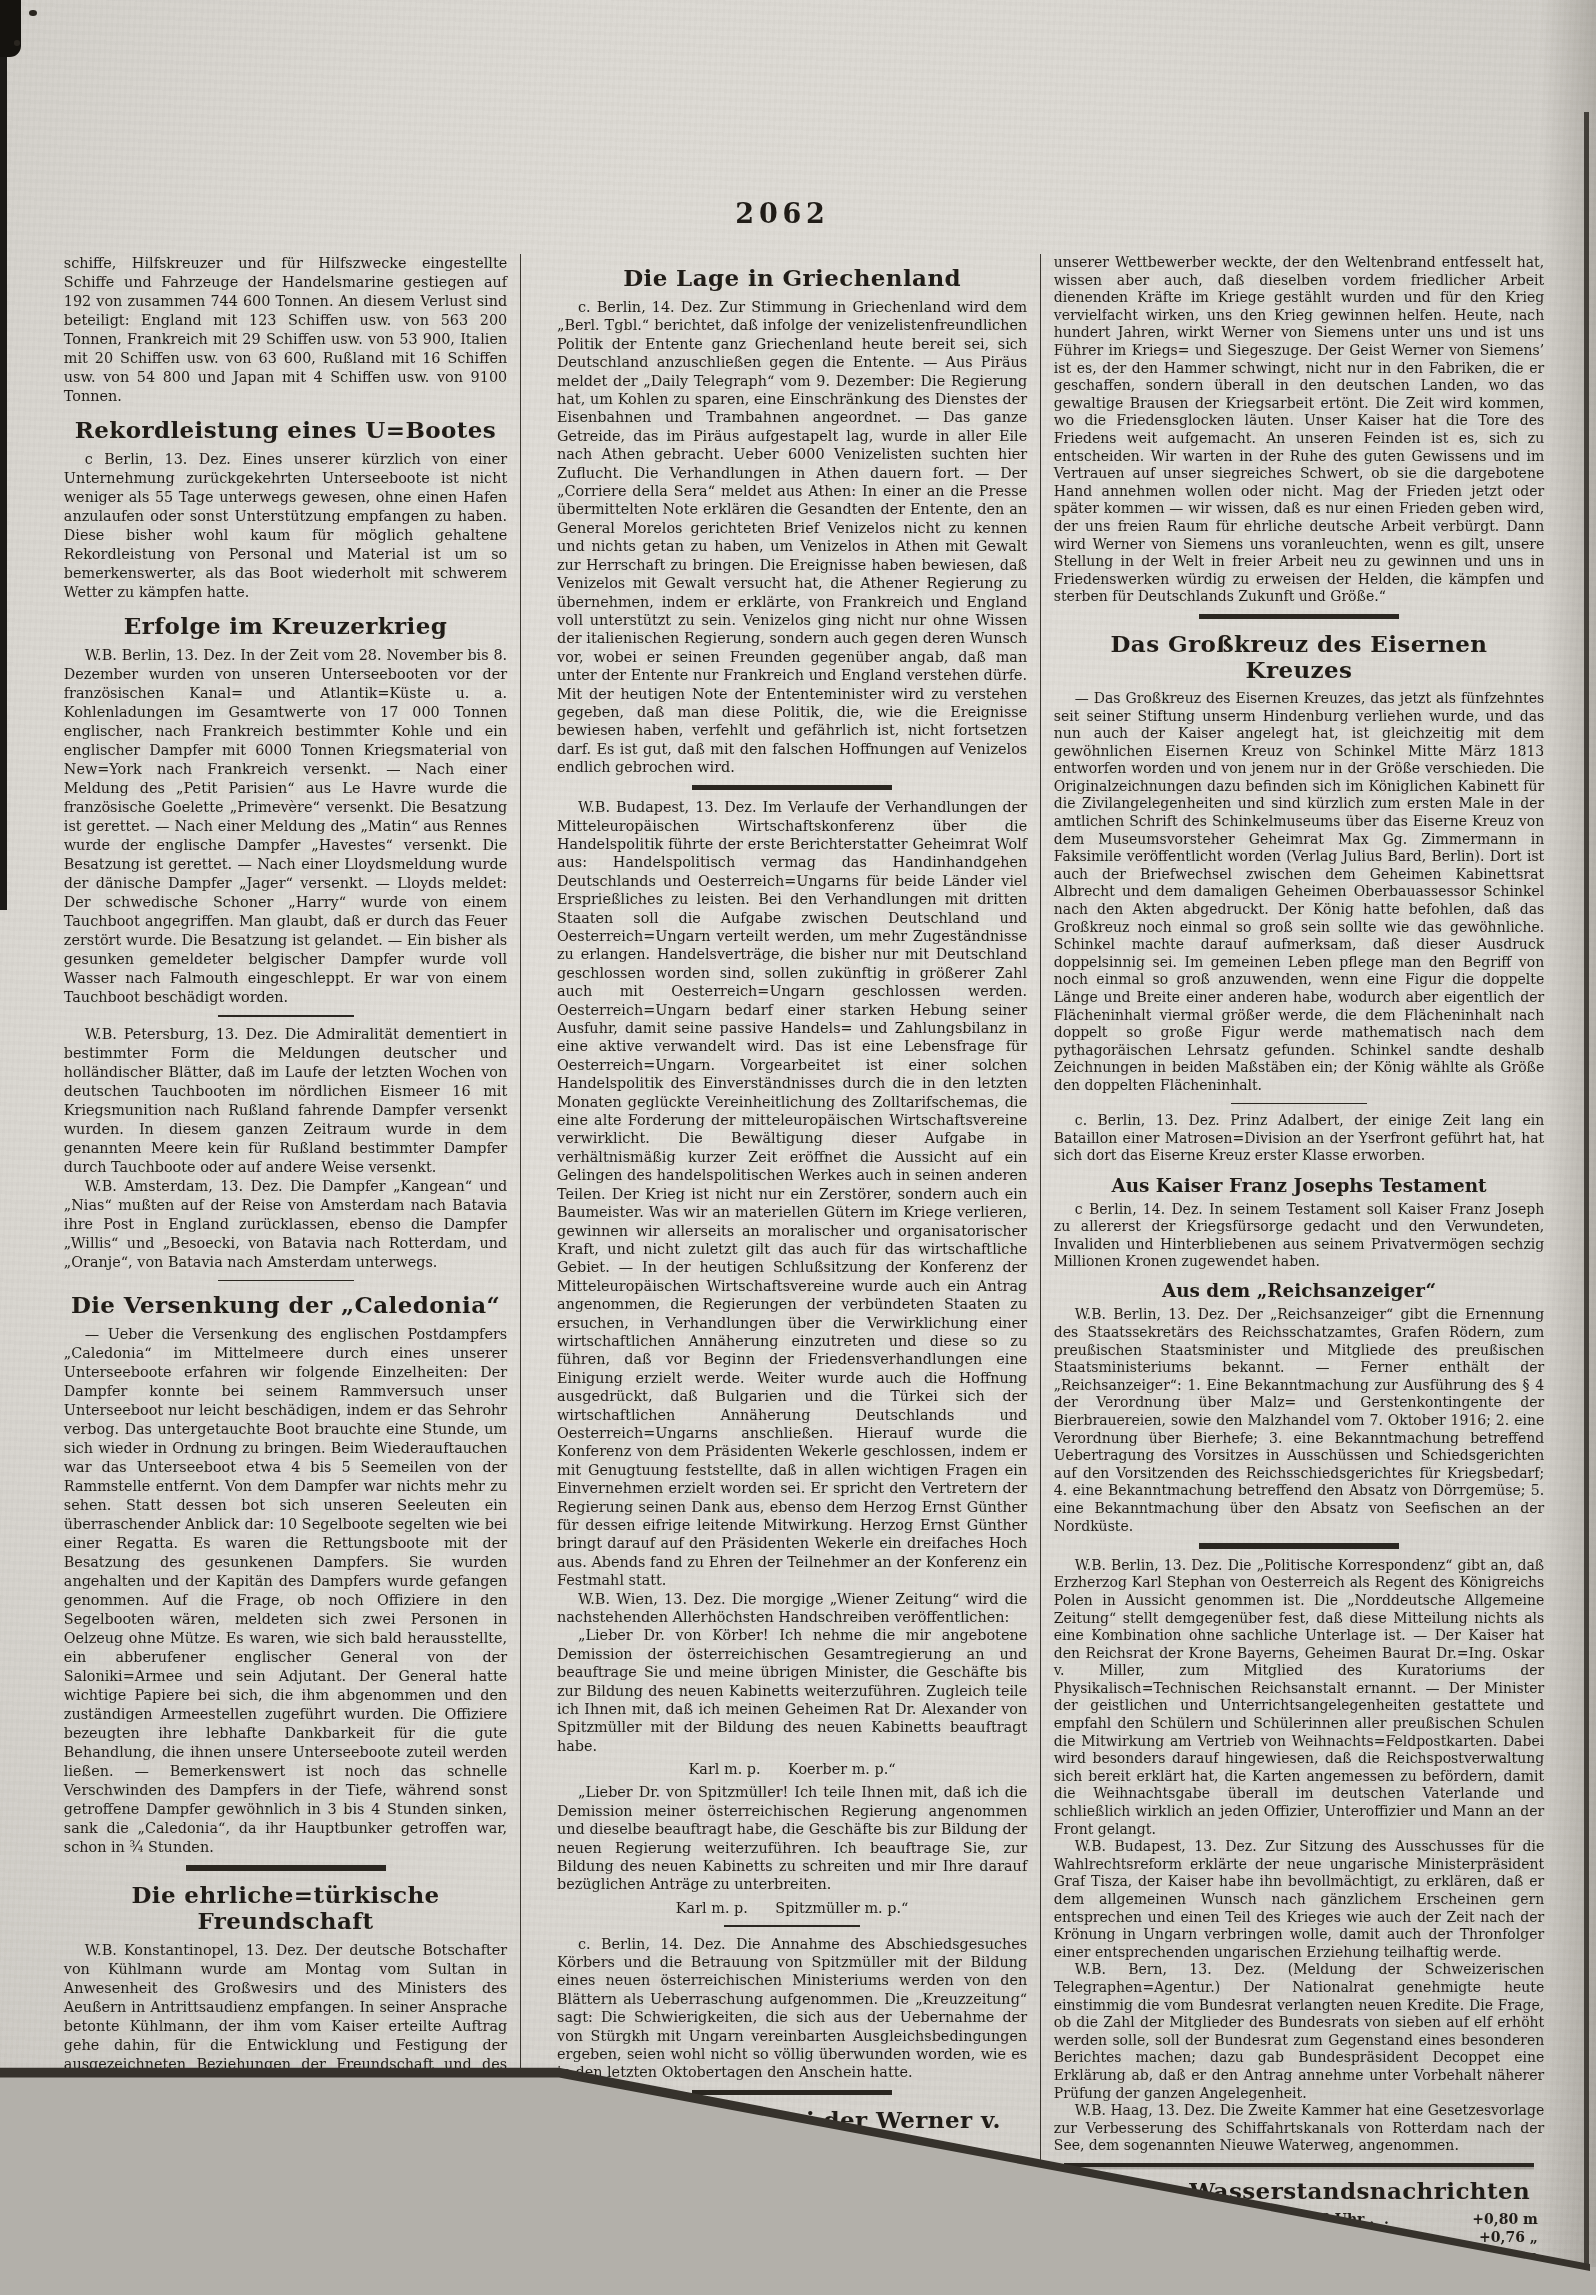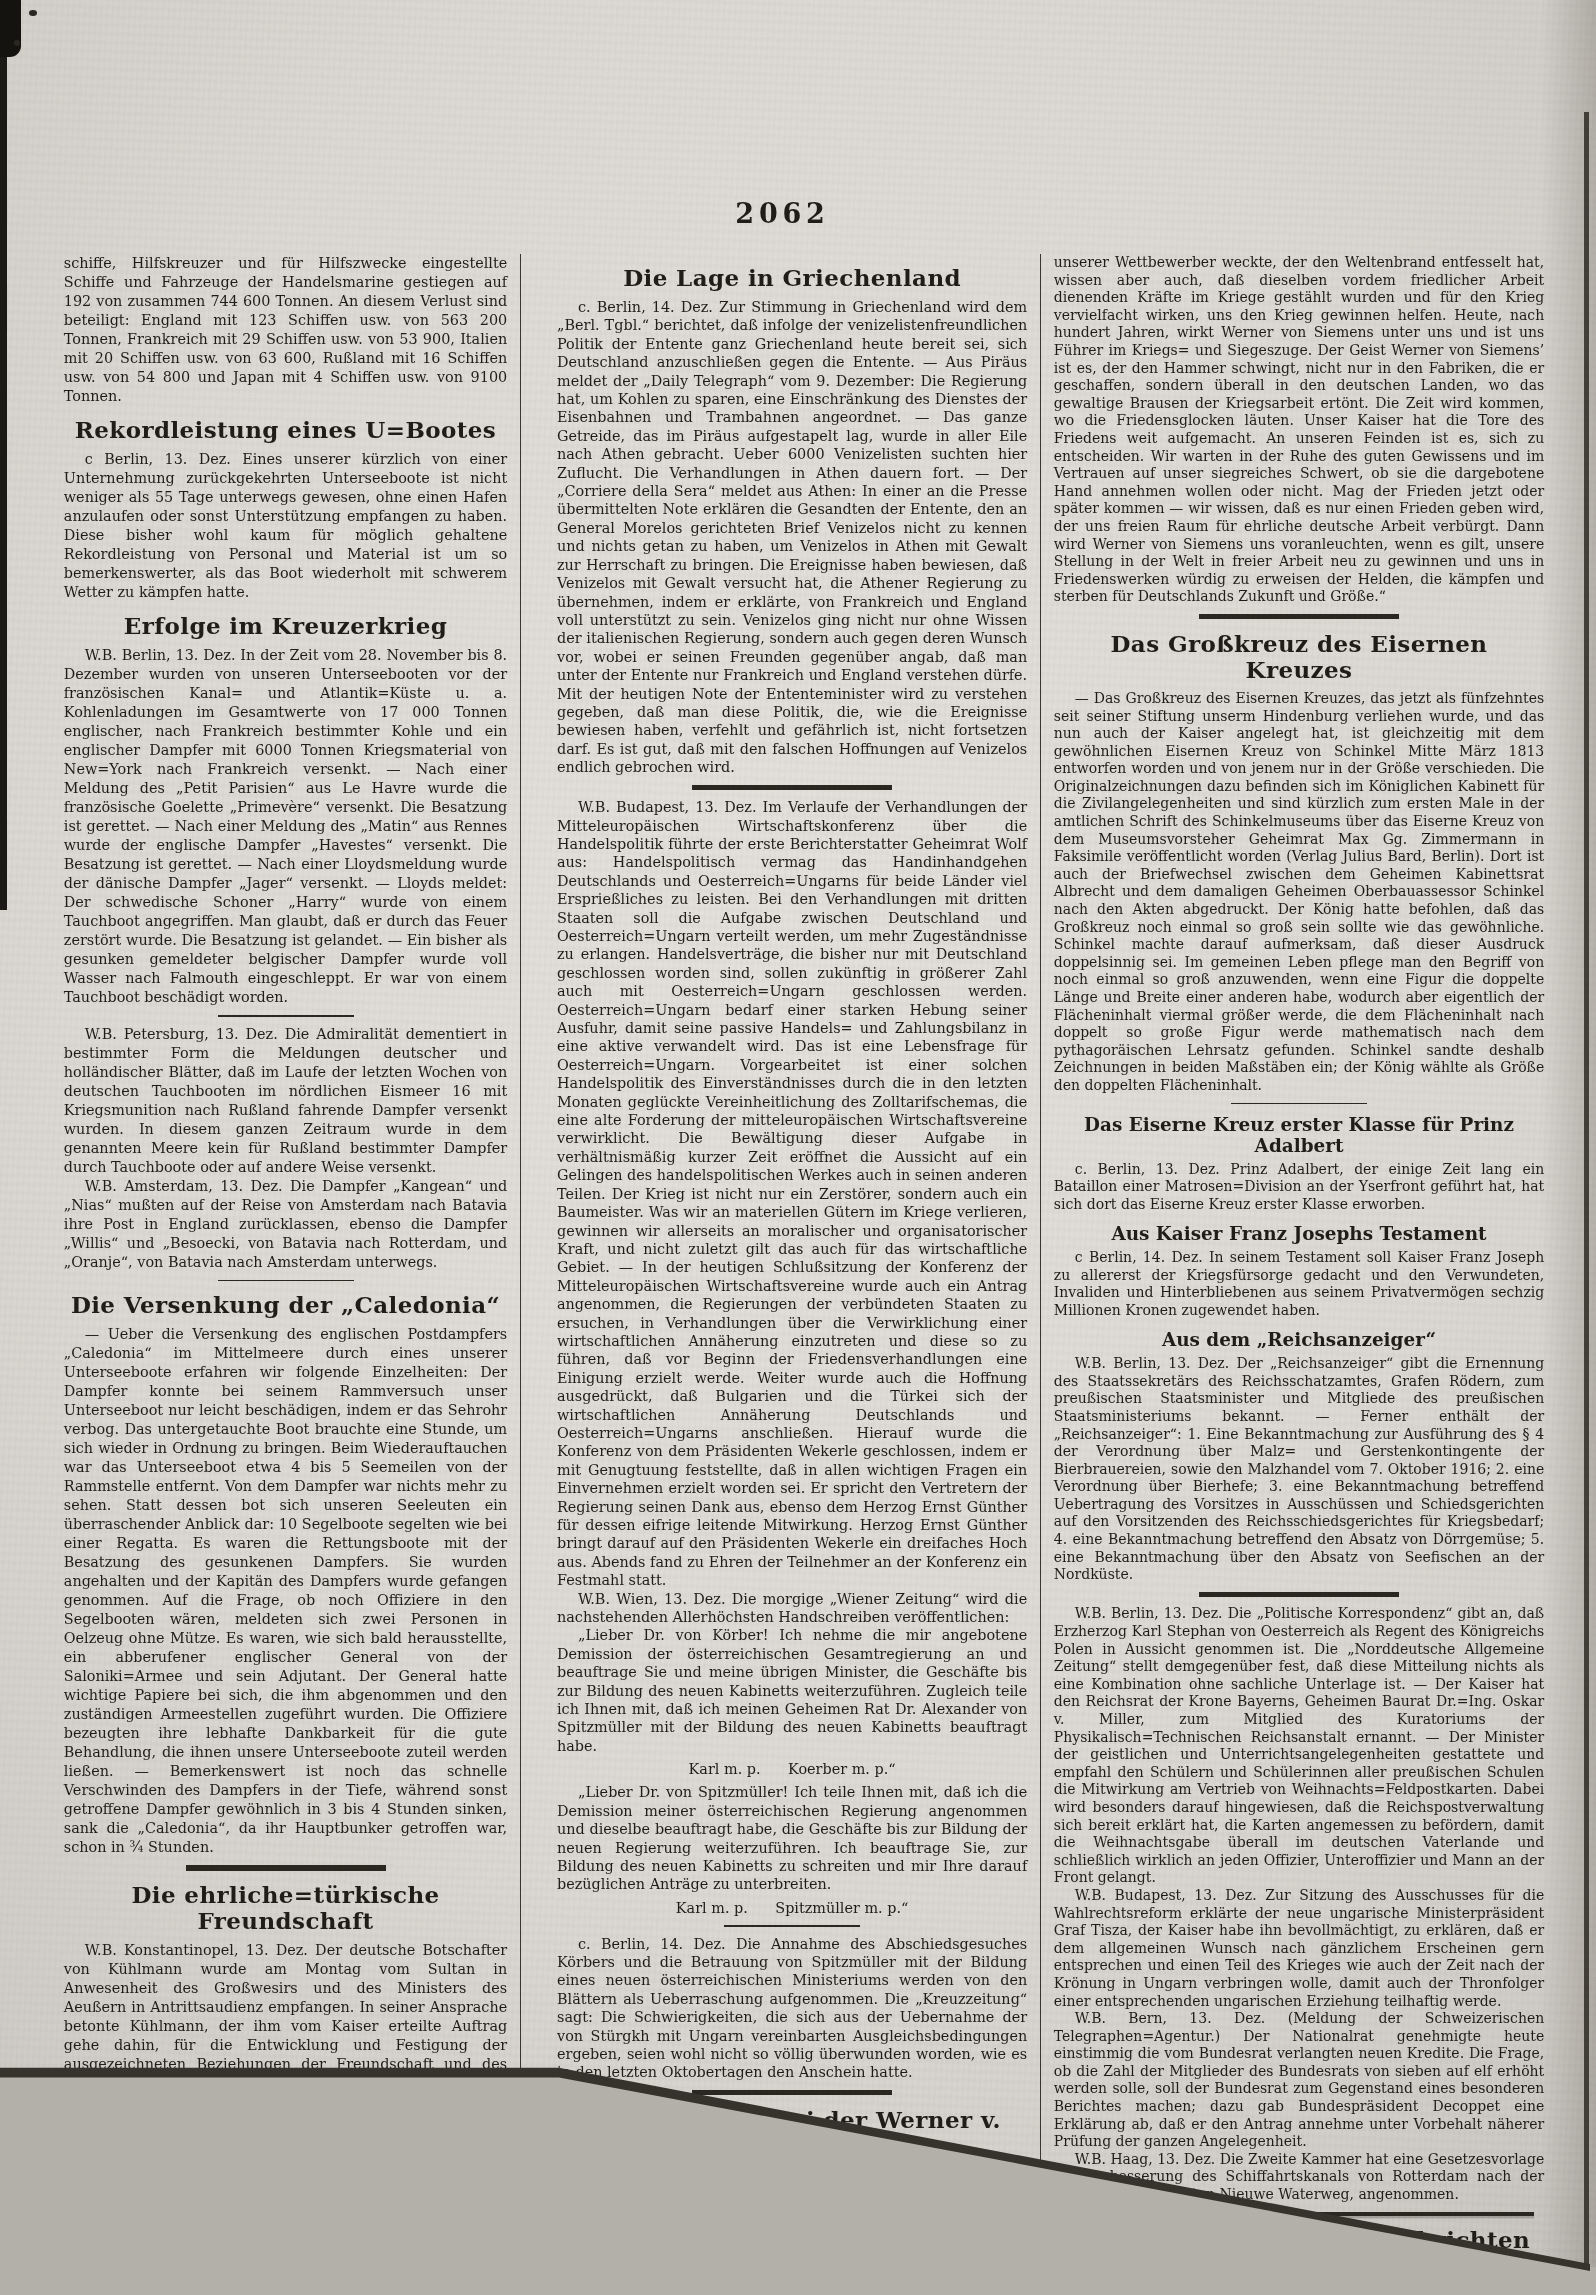--- a/index.html
+++ b/index.html
@@ -84,21 +84,20 @@
         <div class="rule thick"></div>
         <div class="h1">Dr. Helfferich bei der Werner v. Siemens=Feier</div>
         <div class="para">W.B. Berlin, 13. Dez. Staatssekretär Dr. Helfferich begrüßte heute die Teilnehmer der Feier des hundertsten Geburtstages Werner von Siemens namens des Reichskanzlers mit einer Ansprache, in der er sagte: „Werner von Siemens hat seine Zeit mit gestaltet. Wir bauen auf den von ihm befestigten Grundmauern weiter, die kommenden Geschlechter werden desgleichen tun.“ Der Redner zählte mehrere Erfindungen und Leistungen Siemens’ auf: die Dynamomaschine, die ersten Untersee=Minen mit elektrischer Zündung, Vervollkommnung des Telegraphen=Kabels, die elektrische Eisenbahn, das elektrische Bogenlicht zur Beleuchtung, die Gründung einer Reihe Weltfirmen usw. Jede dieser Ruhmestaten würde Siemens einen dauernden Namen in der Welt sichern. „Seine eigenartige Persönlichkeit verkörpert ein lebenswichtiges Stück der deutschen Volksentwickelung. Siemens hat das deutsche Volk im letzten halben Jahrhundert den Weg zu höheren Daseinswerten geführt, in technischem und wirtschaftlichem Fortschreiten die Lebenshaltung und den Kulturstand des deutschen Volkes gehoben, die deutsche weltwirtschaftliche und politische Stellung begründet und gefestigt, zugleich aber das deutsche Volk davor behütet, seine alten geistigen und sittlichen Ideale zu verlieren. Er schuf die größten Unternehmungen in England, Rußland und Uebersee als Pfadfinder und Bahnbrecher unserer wirtschaftlichen Weltgeltung und blieb mit allen Wurzeln seiner Kraft im deutschen Wesen. Er verwirklichte die Lebensbedingungen des Großbetriebs und gleichzeitig bestätigte er die liebevolle und weitausschauende Fürsorge für das arbeitende Volk. Die von Werner von Siemens ausstrahlenden Kräfte haben Deutschland groß gemacht, haben unser Volkstum zu Höhen geführt wie niemals zuvor in den zwei Jahrtausenden unserer Geschichte. Wir wissen, daß unser Aufstieg den Neid</div>
       </div>
     <div class="col c3">
         <div class="para flush">unserer Wettbewerber weckte, der den Weltenbrand entfesselt hat, wissen aber auch, daß dieselben vordem friedlicher Arbeit dienenden Kräfte im Kriege gestählt wurden und für den Krieg vervielfacht wirken, uns den Krieg gewinnen helfen. Heute, nach hundert Jahren, wirkt Werner von Siemens unter uns und ist uns Führer im Kriegs= und Siegeszuge. Der Geist Werner von Siemens’ ist es, der den Hammer schwingt, nicht nur in den Fabriken, die er geschaffen, sondern überall in den deutschen Landen, wo das gewaltige Brausen der Kriegsarbeit ertönt. Die Zeit wird kommen, wo die Friedensglocken läuten. Unser Kaiser hat die Tore des Friedens weit aufgemacht. An unseren Feinden ist es, sich zu entscheiden. Wir warten in der Ruhe des guten Gewissens und im Vertrauen auf unser siegreiches Schwert, ob sie die dargebotene Hand annehmen wollen oder nicht. Mag der Frieden jetzt oder später kommen — wir wissen, daß es nur einen Frieden geben wird, der uns freien Raum für ehrliche deutsche Arbeit verbürgt. Dann wird Werner von Siemens uns voranleuchten, wenn es gilt, unsere Stellung in der Welt in freier Arbeit neu zu gewinnen und uns in Friedenswerken würdig zu erweisen der Helden, die kämpfen und sterben für Deutschlands Zukunft und Größe.“</div>
         <div class="rule thick"></div>
         <div class="h1">Das Großkreuz des Eisernen Kreuzes</div>
         <div class="para">— Das Großkreuz des Eisernen Kreuzes, das jetzt als fünfzehntes seit seiner Stiftung unserm Hindenburg verliehen wurde, und das nun auch der Kaiser angelegt hat, ist gleichzeitig mit dem gewöhnlichen Eisernen Kreuz von Schinkel Mitte März 1813 entworfen worden und von jenem nur in der Größe verschieden. Die Originalzeichnungen dazu befinden sich im Königlichen Kabinett für die Zivilangelegenheiten und sind kürzlich zum ersten Male in der amtlichen Schrift des Schinkelmuseums über das Eiserne Kreuz von dem Museumsvorsteher Geheimrat Max Gg. Zimmermann in Faksimile veröffentlicht worden (Verlag Julius Bard, Berlin). Dort ist auch der Briefwechsel zwischen dem Geheimen Kabinettsrat Albrecht und dem damaligen Geheimen Oberbauassessor Schinkel nach den Akten abgedruckt. Der König hatte befohlen, daß das Großkreuz noch einmal so groß sein sollte wie das gewöhnliche. Schinkel machte darauf aufmerksam, daß dieser Ausdruck doppelsinnig sei. Im gemeinen Leben pflege man den Begriff von noch einmal so groß anzuwenden, wenn eine Figur die doppelte Länge und Breite einer anderen habe, wodurch aber eigentlich der Flächeninhalt viermal größer werde, die dem Flächeninhalt nach doppelt so große Figur werde mathematisch nach dem pythagoräischen Lehrsatz gefunden. Schinkel sandte deshalb Zeichnungen in beiden Maßstäben ein; der König wählte als Größe den doppelten Flächeninhalt.</div>
         <div class="rule thin"></div>
-        <div class="h2">Das Eiserne Kreuz erster Klasse für Prinz Adalbert</div>
         <div class="para">c. Berlin, 13. Dez. Prinz Adalbert, der einige Zeit lang ein Bataillon einer Matrosen=Division an der Yserfront geführt hat, hat sich dort das Eiserne Kreuz erster Klasse erworben.</div>
         <div class="h2">Aus Kaiser Franz Josephs Testament</div>
         <div class="para">c Berlin, 14. Dez. In seinem Testament soll Kaiser Franz Joseph zu allererst der Kriegsfürsorge gedacht und den Verwundeten, Invaliden und Hinterbliebenen aus seinem Privatvermögen sechzig Millionen Kronen zugewendet haben.</div>
         <div class="h2">Aus dem „Reichsanzeiger“</div>
         <div class="para">W.B. Berlin, 13. Dez. Der „Reichsanzeiger“ gibt die Ernennung des Staatssekretärs des Reichsschatzamtes, Grafen Rödern, zum preußischen Staatsminister und Mitgliede des preußischen Staatsministeriums bekannt. — Ferner enthält der „Reichsanzeiger“: 1. Eine Bekanntmachung zur Ausführung des § 4 der Verordnung über Malz= und Gerstenkontingente der Bierbrauereien, sowie den Malzhandel vom 7. Oktober 1916; 2. eine Verordnung über Bierhefe; 3. eine Bekanntmachung betreffend Uebertragung des Vorsitzes in Ausschüssen und Schiedsgerichten auf den Vorsitzenden des Reichsschiedsgerichtes für Kriegsbedarf; 4. eine Bekanntmachung betreffend den Absatz von Dörrgemüse; 5. eine Bekanntmachung über den Absatz von Seefischen an der Nordküste.</div>
         <div class="rule thick"></div>
         <div class="para">W.B. Berlin, 13. Dez. Die „Politische Korrespondenz“ gibt an, daß Erzherzog Karl Stephan von Oesterreich als Regent des Königreichs Polen in Aussicht genommen ist. Die „Norddeutsche Allgemeine Zeitung“ stellt demgegenüber fest, daß diese Mitteilung nichts als eine Kombination ohne sachliche Unterlage ist. — Der Kaiser hat den Reichsrat der Krone Bayerns, Geheimen Baurat Dr.=Ing. Oskar v. Miller, zum Mitglied des Kuratoriums der Physikalisch=Technischen Reichsanstalt ernannt. — Der Minister der geistlichen und Unterrichtsangelegenheiten gestattete und empfahl den Schülern und Schülerinnen aller preußischen Schulen die Mitwirkung am Vertrieb von Weihnachts=Feldpostkarten. Dabei wird besonders darauf hingewiesen, daß die Reichspostverwaltung sich bereit erklärt hat, die Karten angemessen zu befördern, damit die Weihnachtsgabe überall im deutschen Vaterlande und schließlich wirklich an jeden Offizier, Unteroffizier und Mann an der Front gelangt.</div>
         <div class="para">W.B. Budapest, 13. Dez. Zur Sitzung des Ausschusses für die Wahlrechtsreform erklärte der neue ungarische Ministerpräsident Graf Tisza, der Kaiser habe ihn bevollmächtigt, zu erklären, daß er dem allgemeinen Wunsch nach gänzlichem Erscheinen gern entsprechen und einen Teil des Krieges wie auch der Zeit nach der Krönung in Ungarn verbringen wolle, damit auch der Thronfolger einer entsprechenden ungarischen Erziehung teilhaftig werde.</div>
         <div class="para">W.B. Bern, 13. Dez. (Meldung der Schweizerischen Telegraphen=Agentur.) Der Nationalrat genehmigte heute einstimmig die vom Bundesrat verlangten neuen Kredite. Die Frage, ob die Zahl der Mitglieder des Bundesrats von sieben auf elf erhöht werden solle, soll der Bundesrat zum Gegenstand eines besonderen Berichtes machen; dazu gab Bundespräsident Decoppet eine Erklärung ab, daß er den Antrag annehme unter Vorbehalt näherer Prüfung der ganzen Angelegenheit.</div>
         <div class="para">W.B. Haag, 13. Dez. Die Zweite Kammer hat eine Gesetzesvorlage zur Verbesserung des Schiffahrtskanals von Rotterdam nach der See, dem sogenannten Nieuwe Waterweg, angenommen.</div>

